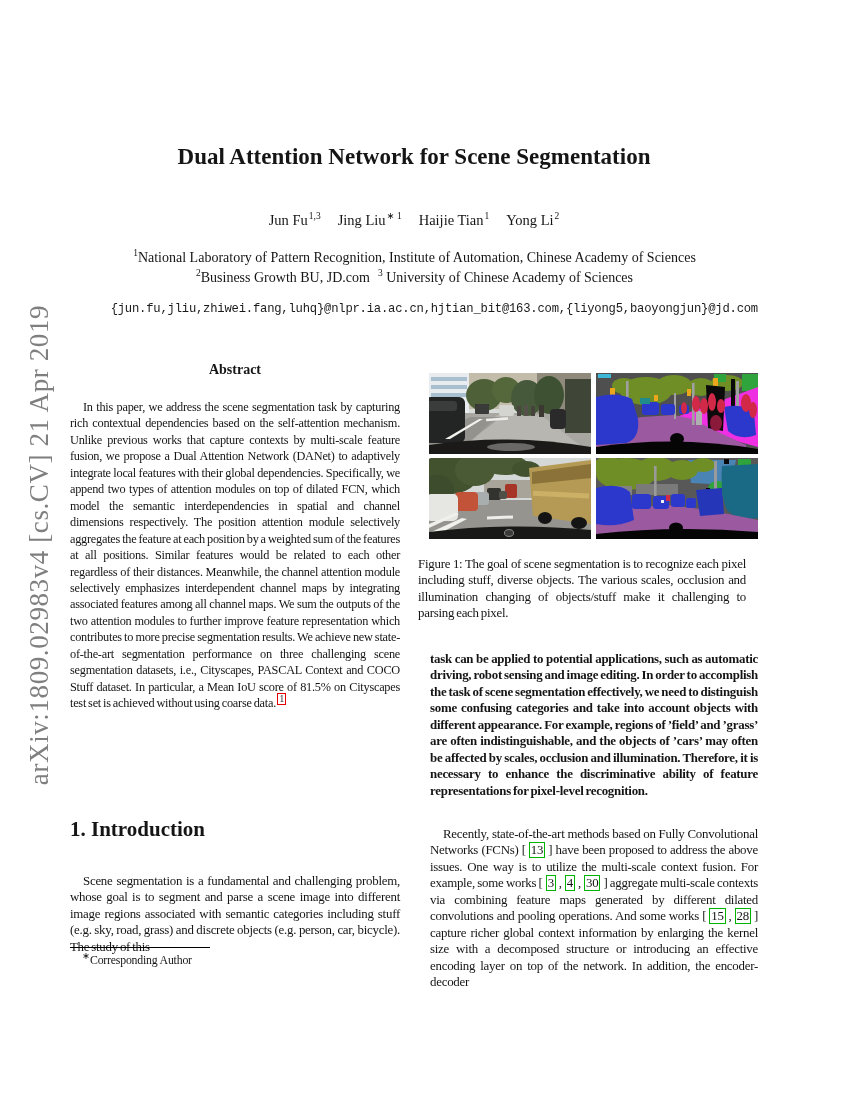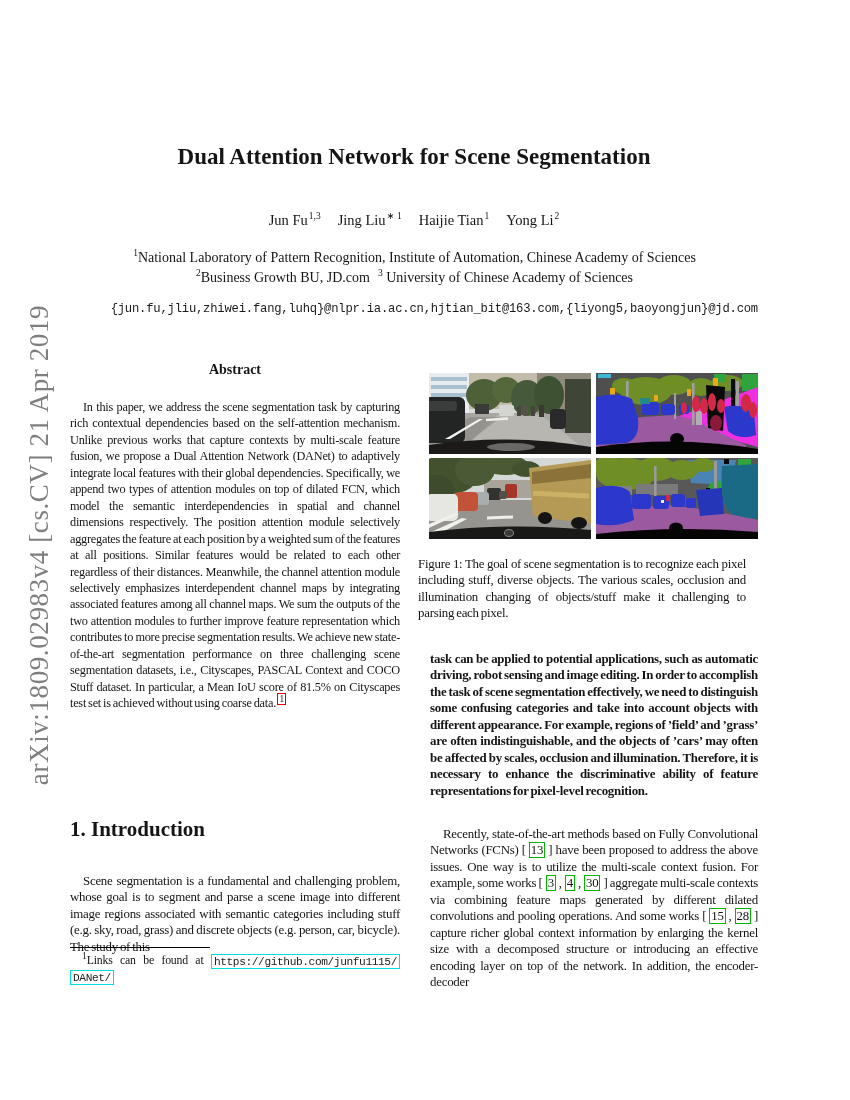--- a/index.html
+++ b/index.html
@@ -98,21 +98,21 @@
   <div class="emails">{jun.fu,jliu,zhiwei.fang,luhq}@nlpr.ia.ac.cn,hjtian_bit@163.com,{liyong5,baoyongjun}@jd.com</div>
 
   <div class="abs-heading">Abstract</div>
   <div class="abs-body"><span class="seg-plain">In this paper, we address the scene segmentation task by capturing rich contextual dependencies based on the self-attention mechanism. Unlike previous works that capture contexts by multi-scale feature fusion, we propose a Dual Attention Network (DANet) to adaptively integrate local features with their global dependencies. Specifically, we append two types of attention modules on top of dilated FCN, which model the semantic interdependencies in spatial and channel dimensions respectively. The position attention module selectively aggregates the feature at each position by a weighted sum of the features at all positions. Similar features would be related to each other regardless of their distances. Meanwhile, the channel attention module selectively emphasizes interdependent channel maps by integrating associated features among all channel maps. We sum the outputs of the two attention modules to further improve feature representation which contributes to more precise segmentation results. We achieve new state-of-the-art segmentation performance on three challenging scene segmentation datasets, i.e., Cityscapes, PASCAL Context and COCO Stuff dataset. In particular, a Mean IoU score of 81.5% on Cityscapes test set is achieved without using coarse data.</span><sup class="seg-footref">1</sup></div>
 
   <div class="intro-heading">1. Introduction</div>
   <div class="intro-para body-text">Scene segmentation is a fundamental and challenging problem, whose goal is to segment and parse a scene image into different image regions associated with semantic categories including stuff (e.g. sky, road, grass) and discrete objects (e.g. person, car, bicycle). The study of this</div>
 
   <div class="fn-rule"></div>
   <div class="footnotes">
-    <div class="footnote"><sup class="seg-sup">1</sup><span class="seg-plain">Links can be found at </span><span class="seg-link">https://github.com/junfu1115/</span><wbr><span class="seg-link">DANet/</span></div>
+    <div class="footnote"><sup class="seg-sup">∗</sup><span class="seg-plain">Corresponding Author</span></div>
   </div>
 
   <div class="figure">
     <div class="fig-grid">
 
       <svg role="img" width="162" height="81" viewBox="0 0 162 81" aria-label="urban street scene photograph with cars, trees and buildings">
         <rect x="0" y="0" width="162" height="81" fill="#d8dcd8"></rect>
         <rect x="40" y="0" width="122" height="36" fill="#c4bcab"></rect>
         <rect x="108" y="0" width="54" height="42" fill="#8f8a7c"></rect>
         <rect x="0" y="0" width="40" height="40" fill="#e9ecee"></rect>

